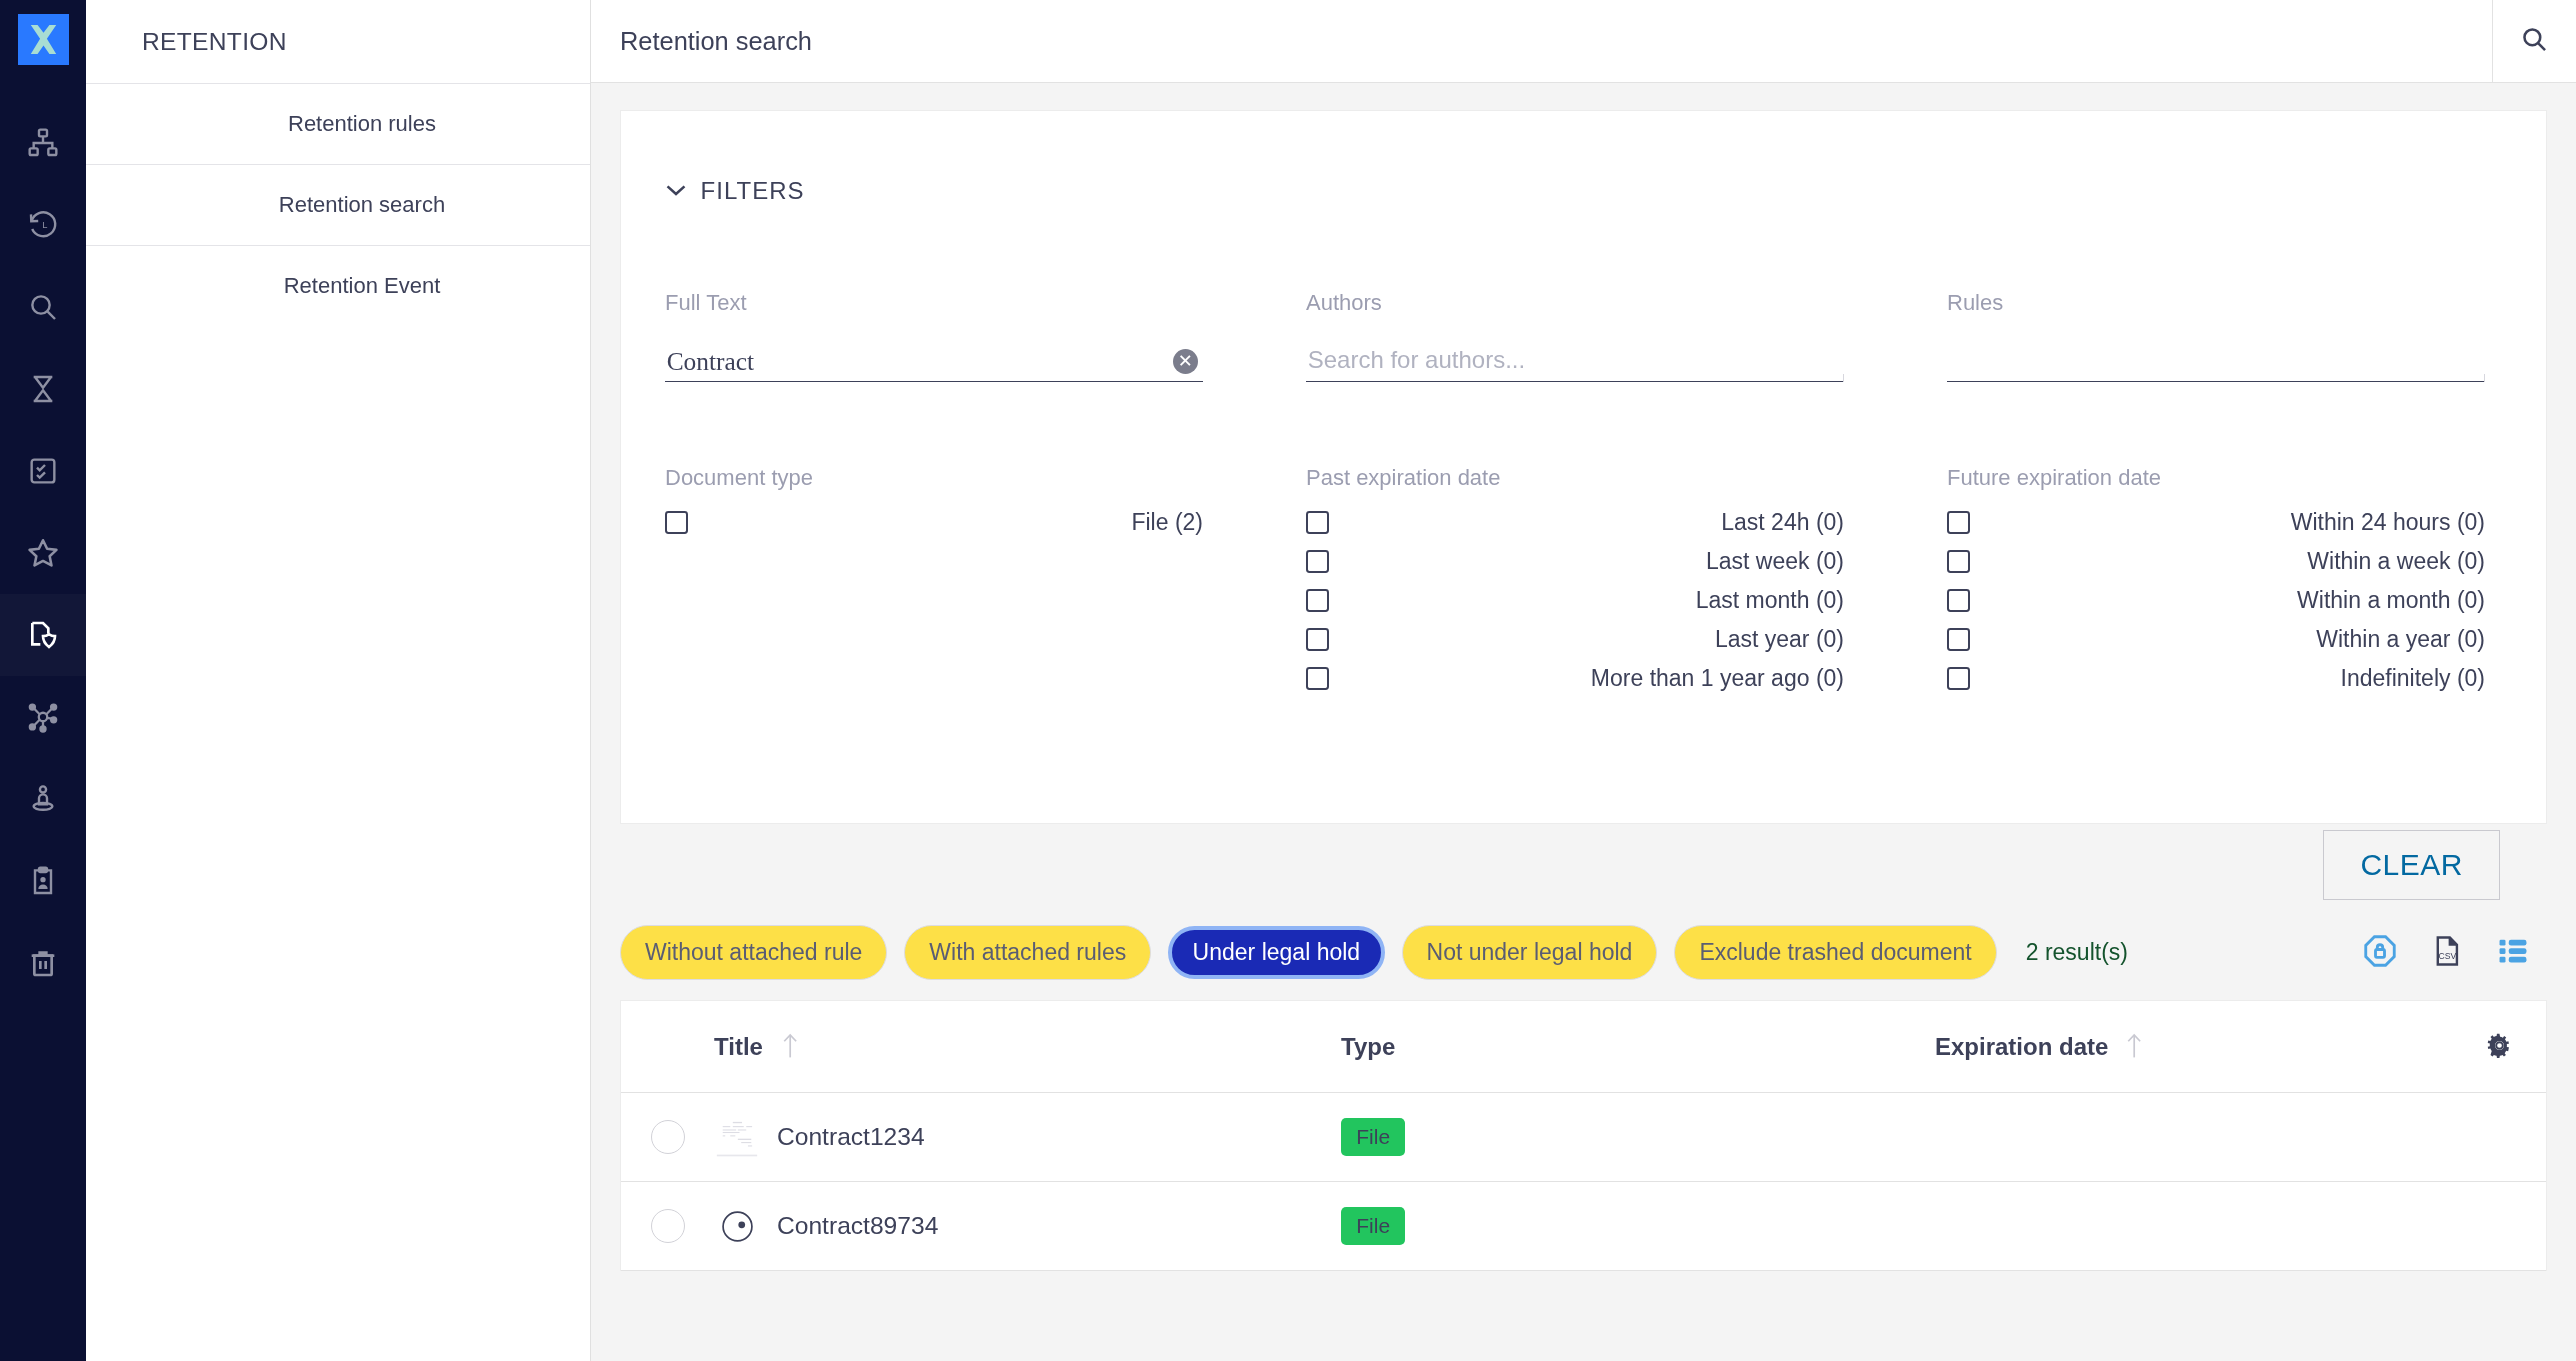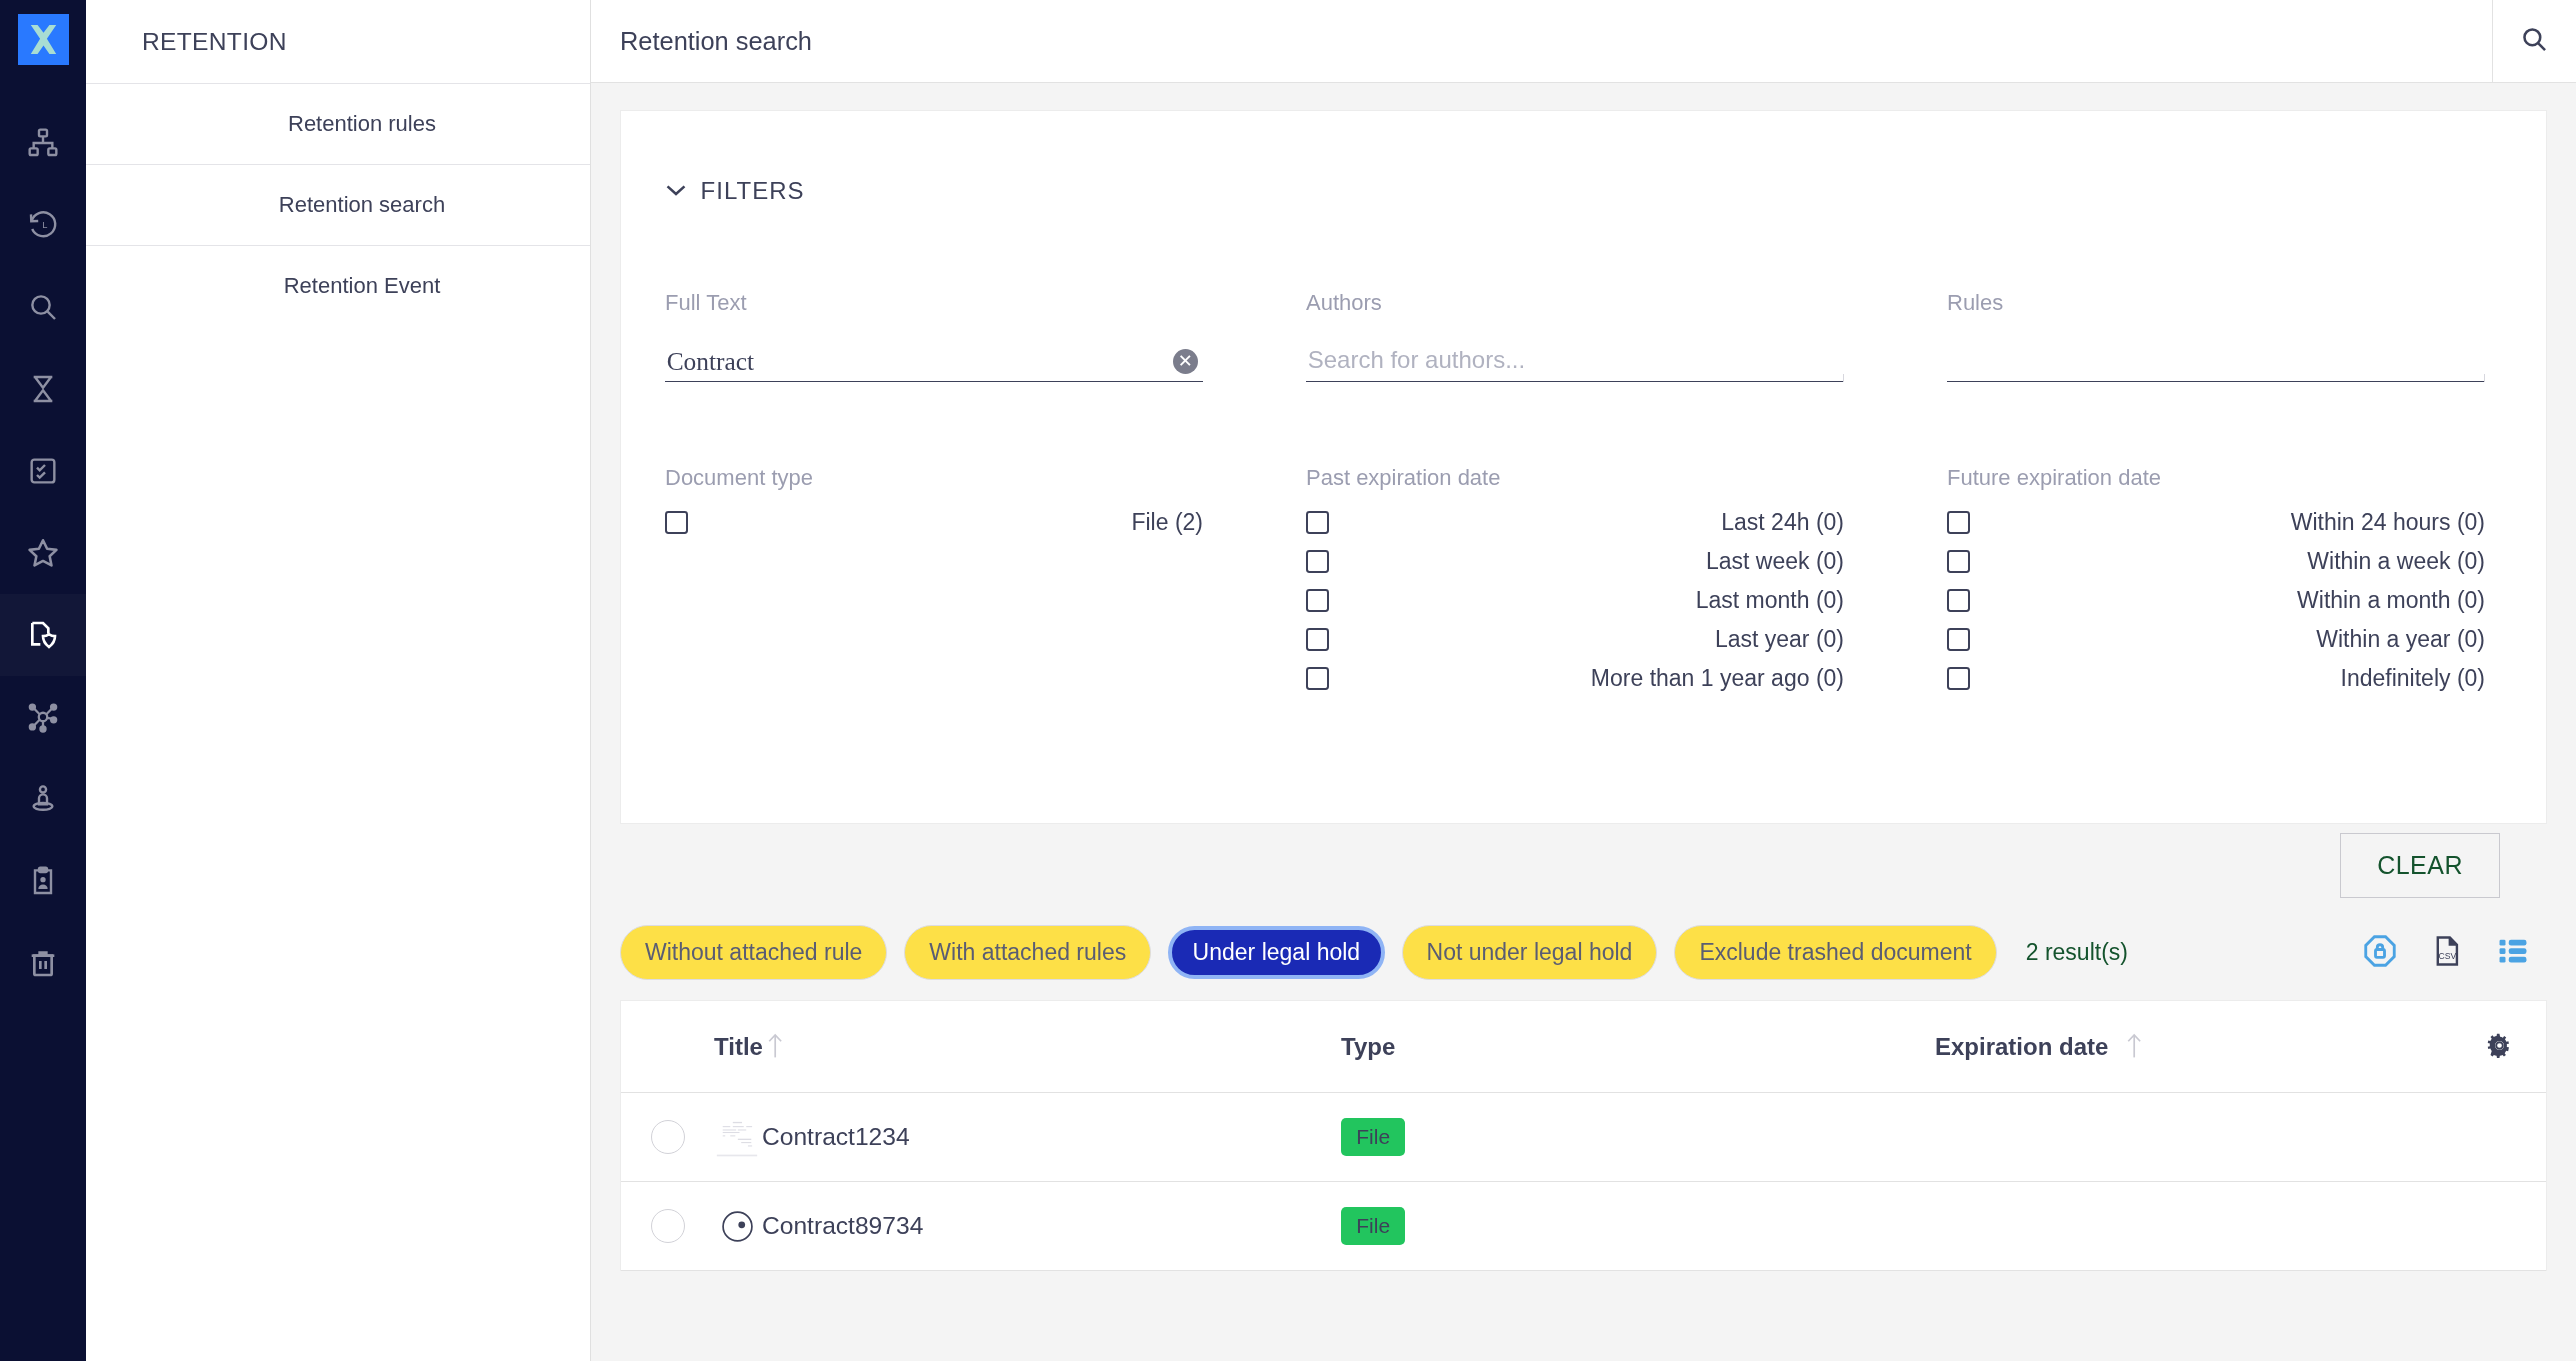--- a/index.html
+++ b/index.html
@@ -127,21 +127,21 @@
 
   .filters-spacer { height: 125px; }
 
   .clear-bar {
     background: #f4f4f4;
     display: flex; justify-content: flex-end; align-items: center;
     padding: 18.7px 47px 18.7px 0; height: 83px;
   }
   .clear-btn {
     border: 0.8px solid #c9c9cf; background: #f4f4f4;
-    color: #14532d; font-size: 25px; letter-spacing: 0.5px;
+    color: #0369a1; font-size: 30px; letter-spacing: 0.5px;
     padding: 17px 36px; cursor: pointer;
     font-family: "Liberation Sans", sans-serif;
   }
 
   
   .chips-row {
     display: flex; align-items: center;
     padding: 18.7px 0 20.4px 0;
   }
   .chip {
@@ -159,21 +159,21 @@
   .action-icons { display: flex; align-items: center; gap: 32px; padding-right: 17px; }
   .action-icon { cursor: pointer; display: flex; align-items: center; justify-content: center; }
 
   
   .table { background: #ffffff; border: 0.8px solid #ececec; border-bottom: none; }
   .thead {
     display: flex; align-items: center; height: 92px;
     border-bottom: 1.7px solid #e2e2e2;
   }
   .col-select { width: 93px; flex: 0 0 93px; display:flex; align-items:center; justify-content:center; }
-  .col-title { width: 627px; flex: 0 0 627px; display: flex; align-items: center; gap: 2px; }
+  .col-title { width: 627px; flex: 0 0 627px; display: flex; align-items: center; gap: 17px; }
   .col-type { width: 594px; flex: 0 0 594px; display: flex; align-items: center; }
   .col-exp { flex: 1; display: flex; align-items: center; gap: 15.3px; }
   .col-gear { width: 93px; flex: 0 0 93px; display:flex; align-items:center; justify-content:center; cursor:pointer;}
   .th { font-size: 24px; color: #3d4159; font-weight: bold; }
   .sort-arrow { display: block; }
 
   .trow {
     display: flex; align-items: center; height: 89px;
     border-bottom: 0.8px solid #e2e2e2;
   }

